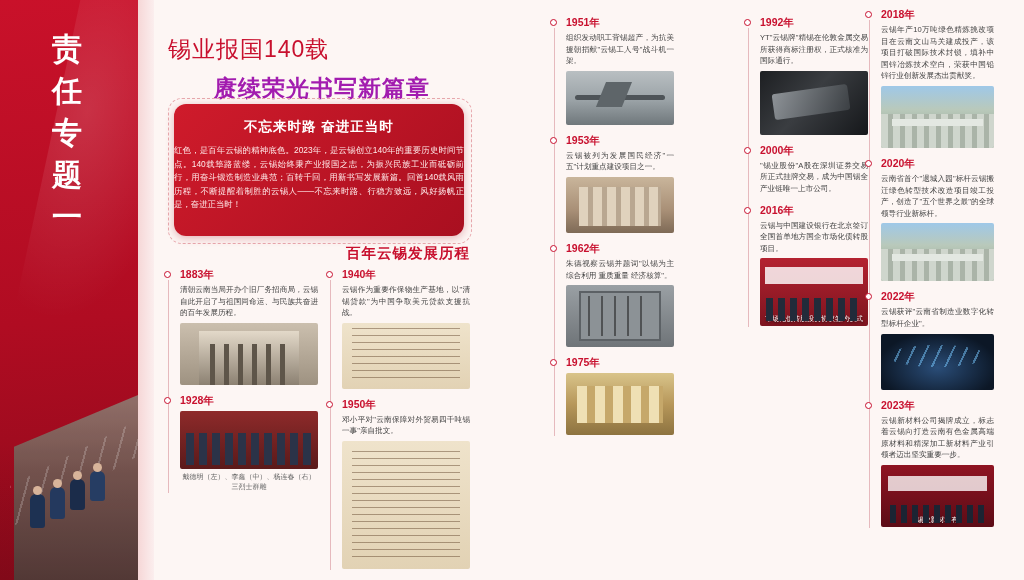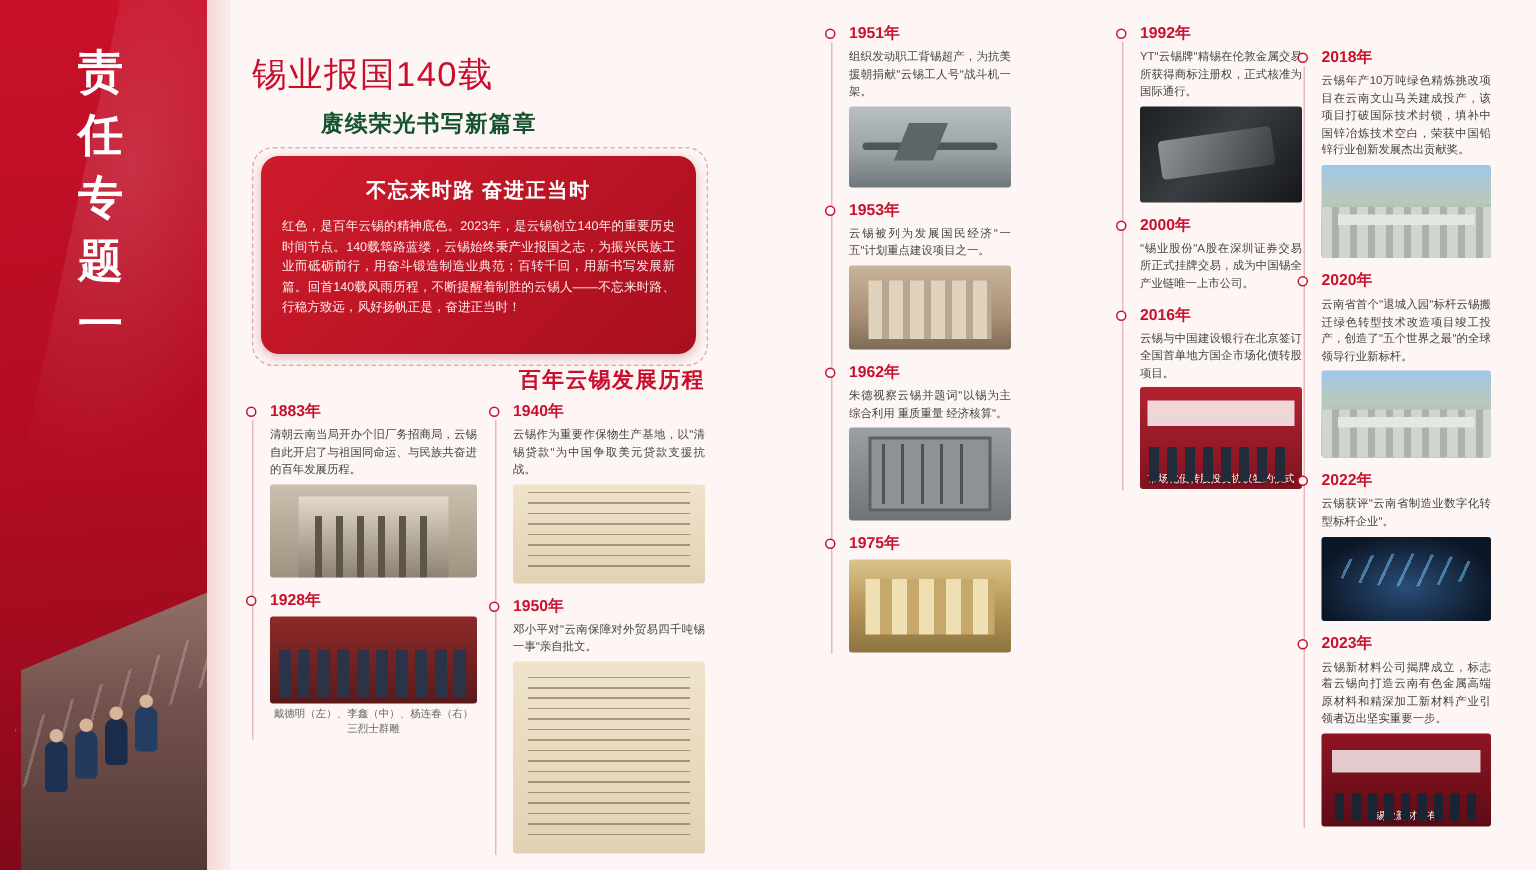--- a/index.html
+++ b/index.html
@@ -60,26 +60,26 @@
     position:absolute;left:138px;top:0;width:16px;height:580px;
     background:linear-gradient(to right,#f6d7d7,#fbeeee);
   }
 
   
   .canvas{position:absolute;left:154px;top:0;width:870px;height:580px;}
 
   
   .headline{position:absolute;left:14px;top:34px;width:300px;}
   .hl1{font-size:23px;font-weight:normal;color:#c8102e;letter-spacing:1px;}
-  .hl2{font-size:15px;font-weight:bold;color:#14532d;letter-spacing:1px;margin-top:8px;padding-left:46px;}
+  .hl2{font-size:23px;font-weight:bold;color:#a21caf;letter-spacing:1px;margin-top:8px;padding-left:46px;}
 
   
   .quotebox{
     position:absolute;left:20px;top:104px;width:290px;height:132px;
-    border-radius:12px;padding:12px 14px;box-sizing:border-box;
+    border-radius:12px;padding:12px 0;box-sizing:border-box;
     background:linear-gradient(135deg,#cf1b2b 0%,#a90f20 100%);
     color:#ffe9e9;box-shadow:0 2px 8px rgba(170,20,35,.3);
   }
   .quotebox .qt{font-size:13.5px;font-weight:bold;color:#fff;text-align:center;letter-spacing:1px;margin:2px 0 8px;}
   .quotebox .qb{font-size:8.4px;line-height:13.5px;text-align:justify;}
   .quoteframe{
     position:absolute;left:14px;top:98px;width:302px;height:144px;
     border:1px dashed #e8a9ae;border-radius:14px;
   }
 
@@ -89,21 +89,21 @@
     font-size:14.5px;font-weight:bold;color:#c8102e;letter-spacing:1px;
   }
 
   
   .col{position:absolute;top:0;width:118px;}
   .col .vline{position:absolute;left:0;top:12px;bottom:8px;width:1px;background:#e6b9bd;}
   .colA{left:14px;top:268px;width:150px;}
   .colB{left:176px;top:268px;width:140px;}
   .colC{left:400px;top:16px;width:120px;}
   .colD{left:560px;top:16px;width:120px;margin-left:34px;}
-  .colE{left:715px;top:32px;width:125px;}
+  .colE{left:715px;top:8px;width:125px;}
 
   .item{position:relative;padding-left:12px;margin-bottom:9px;}
   .dot{
     position:absolute;left:-4px;top:3px;width:7px;height:7px;border-radius:50%;
     border:1.6px solid #c8102e;background:#fff;box-sizing:border-box;
   }
   .yr{font-size:10.5px;font-weight:bold;color:#c8102e;line-height:13px;}
   .desc{font-size:7.6px;line-height:11.6px;color:#444;text-align:justify;margin-top:3px;}
   .cap{font-size:7px;line-height:10px;color:#666;text-align:center;margin-top:3px;}
 

